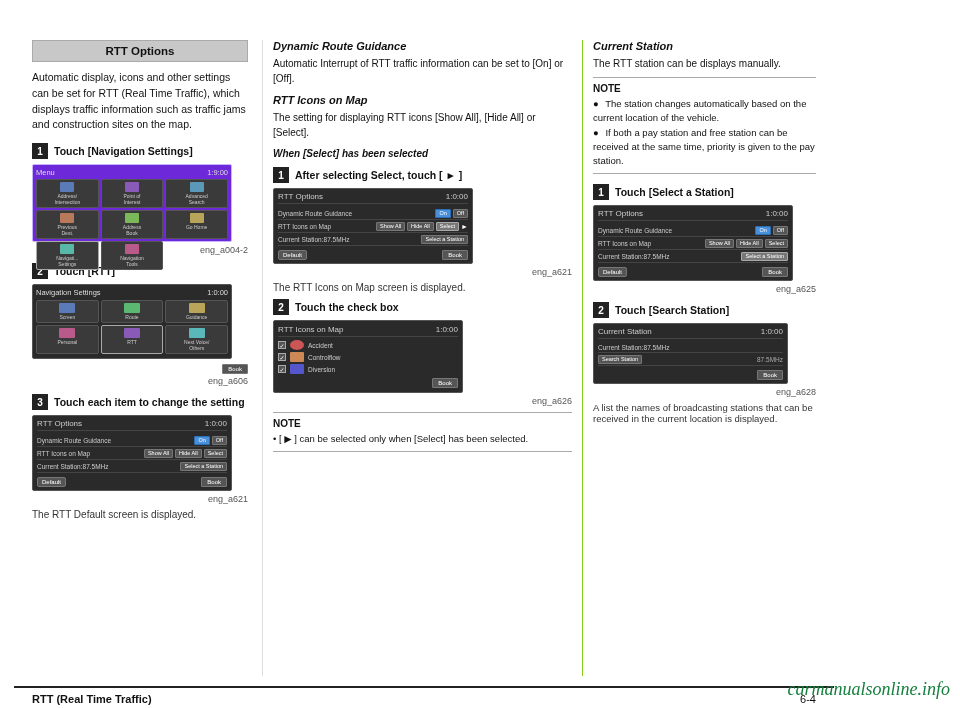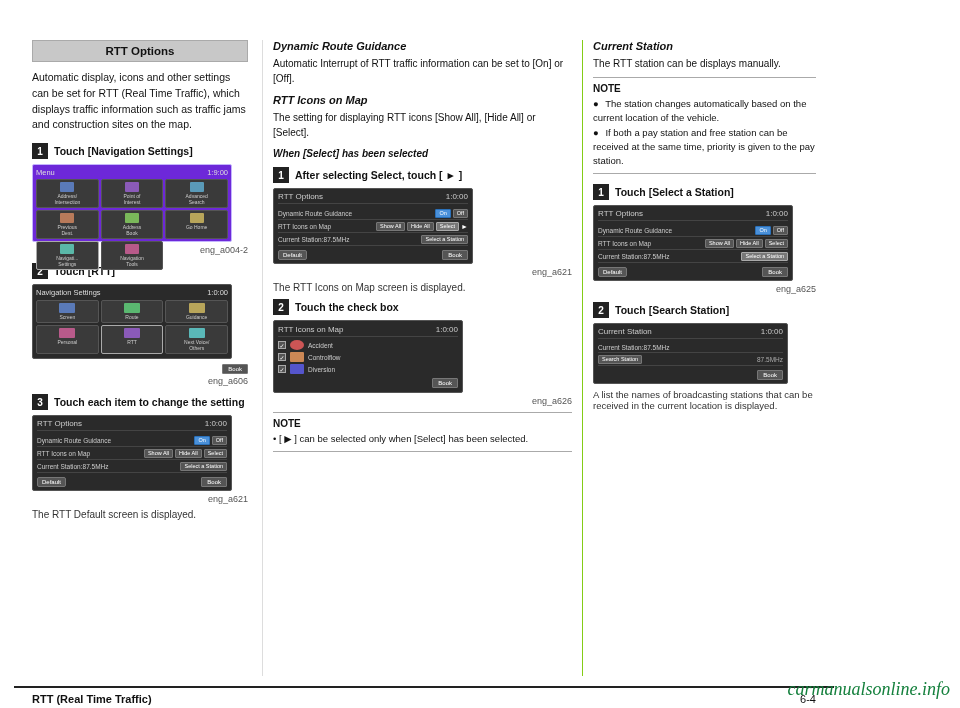--- a/index.html
+++ b/index.html
@@ -789,20 +789,21 @@
           </div>
           <div class="rtt-row" style="justify-content:space-between;">
             <span class="select-btn">Search Station</span>
             <span class="station-value">87.5MHz</span>
           </div>
           <div style="display:flex;justify-content:flex-end;margin-top:2px;">
             <div class="book-btn">Book</div>
           </div>
         </div>
       </div>
+      <div class="screen-caption">eng_a628</div>
       <p class="bottom-caption" style="margin-top:5px;font-size:9.5px;">A list the names of broadcasting stations that can be received in the current location is displayed.</p>
     </div>
 
   </div>
 
   <div class="page-footer">
     <span class="footer-left">RTT (Real Time Traffic)</span>
     <span class="footer-right">6-4</span>
   </div>
 

